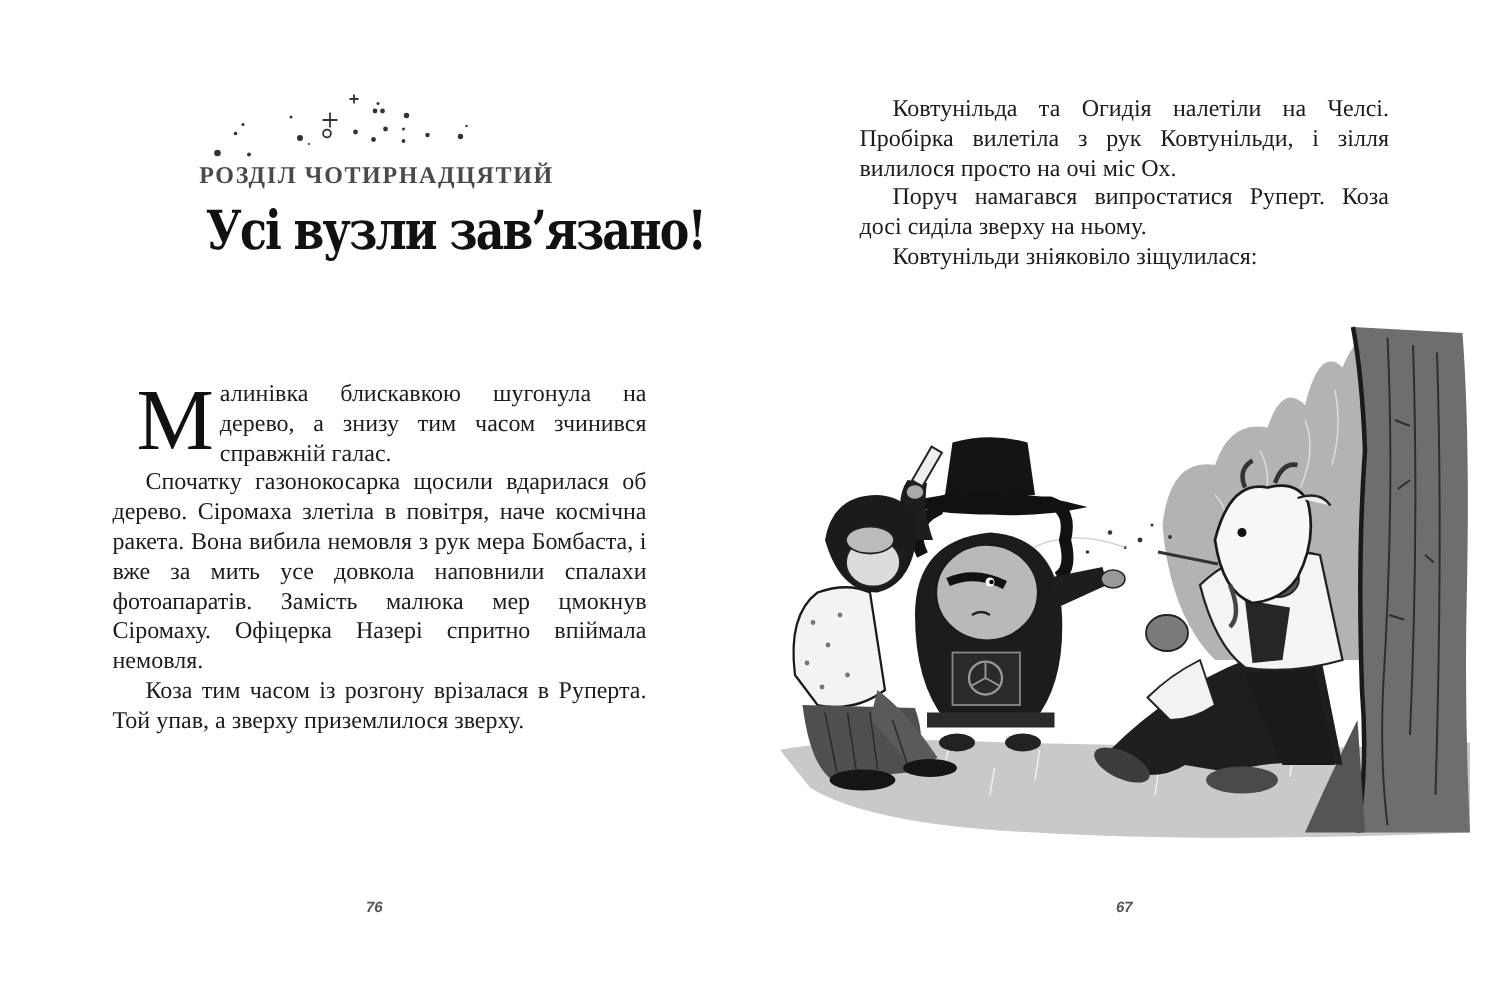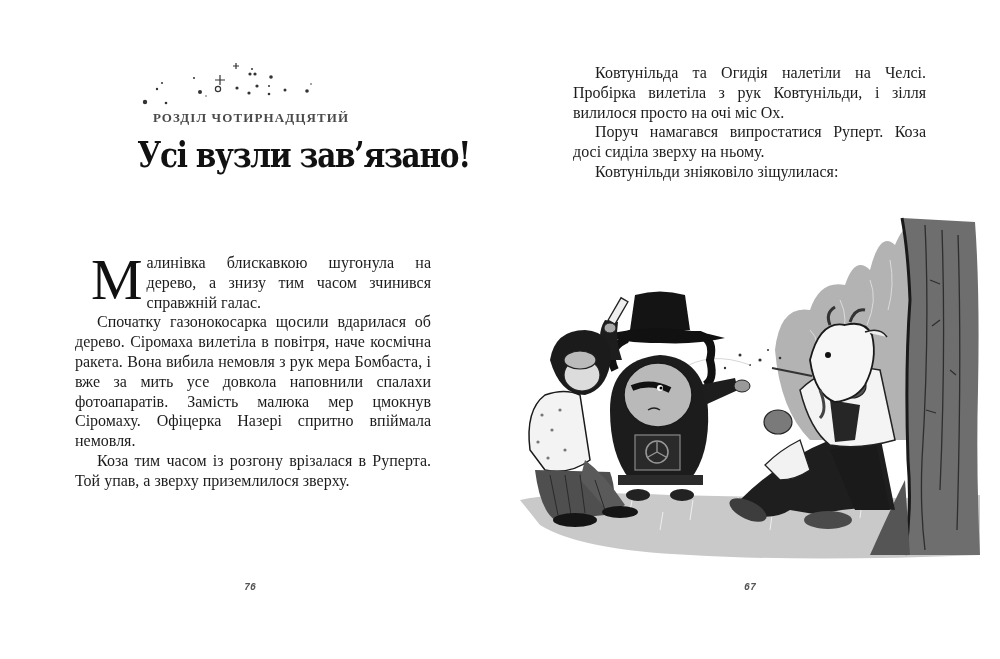--- a/index.html
+++ b/index.html
@@ -39,21 +39,21 @@
   }
 
   .chapter-label {
     position: absolute;
     left: 118px;
     top: 110px;
     width: 266px;
     text-align: center;
     font-family: "Liberation Serif", "DejaVu Serif", serif;
     font-weight: bold;
-    font-size: 13px;
+    font-size: 16px;
     letter-spacing: 1.1px;
     color: #4a4a4a;
     line-height: 16px;
     white-space: nowrap;
   }
   .chapter-title {
     position: absolute;
     left: 112px;
     top: 128px;
     width: 280px;
@@ -101,22 +101,22 @@
     font-size: 58px;
     line-height: 42px;
     height: 42px;
     margin: 4px 4px 0 16px;
     padding-top: 2px;
     color: #111111;
   }
 
   .page-number {
     position: absolute;
-    top: 582px;
-    font-family: Liberation Mono, monospace;
+    top: 600px;
+    font-family: Liberation Sans, sans-serif;
     font-size: 10px;
     font-style: italic;
     font-weight: bold;
     color: #555555;
   }
   .pn-left { left: 244px; }
   .pn-right { left: 244px; }
 
   .illustration {
     position: absolute;
@@ -161,21 +161,21 @@
         <path d="M75 25 L85 25 M80 20 L80 30"></path>
         <path d="M96 8 L96 14 M93 11 L99 11"></path>
       </g>
     </svg>
 
     <div class="chapter-label">РОЗДІЛ ЧОТИРНАДЦЯТИЙ</div>
     <div class="chapter-title">Усі вузли зав’язано!</div>
 
     <div class="body-text left-text">
       <p class="first"><span class="dropcap">М</span><span>алинівка блискавкою шугонула на дерево, а знизу тим часом зчинився справжній галас.</span></p>
-      <p>Спочатку газонокосарка щосили вдарилася об дерево. Сіромаха вилетіла в повітря, наче космічна ракета. Вона вибила немовля з рук мера Бомбаста, і вже за мить усе довкола наповнили спалахи фотоапаратів. Замість малюка мер цмокнув Сіромаху. Офіцерка Назері спритно впіймала немовля.</p>
+      <p>Спочатку газонокосарка щосили вдарилася об дерево. Сіромаха злетіла в повітря, наче космічна ракета. Вона вибила немовля з рук мера Бомбаста, і вже за мить усе довкола наповнили спалахи фотоапаратів. Замість малюка мер цмокнув Сіромаху. Офіцерка Назері спритно впіймала немовля.</p>
       <p>Коза тим часом із розгону врізалася в Руперта. Той упав, а зверху приземлилося зверху.</p>
     </div>
 
     <div class="page-number pn-left">76</div>
   </div>
 
   <div class="page page-right">
     <div class="body-text right-text" style="left:73px;">
       <p>Ковтунільда та Огидія налетіли на Челсі. Пробірка вилетіла з рук Ковтунільди, і зілля вилилося просто на очі міс Ох.</p>
       <p>Поруч намагався випростатися Руперт. Коза досі сиділа зверху на ньому.</p>

